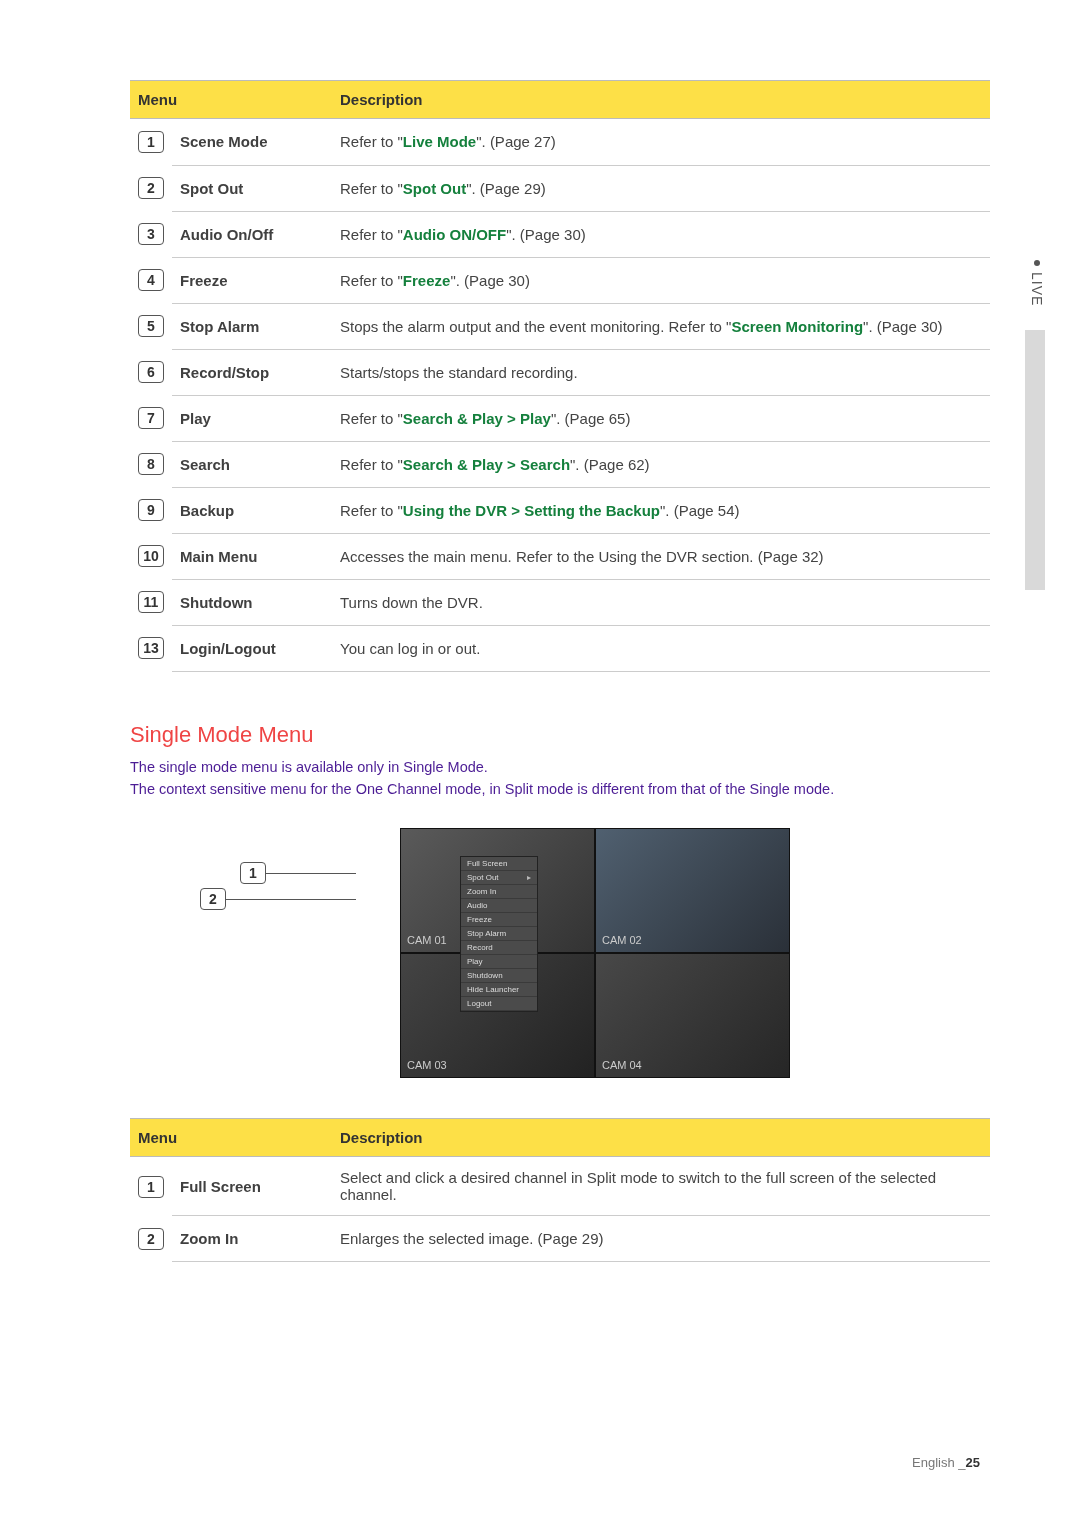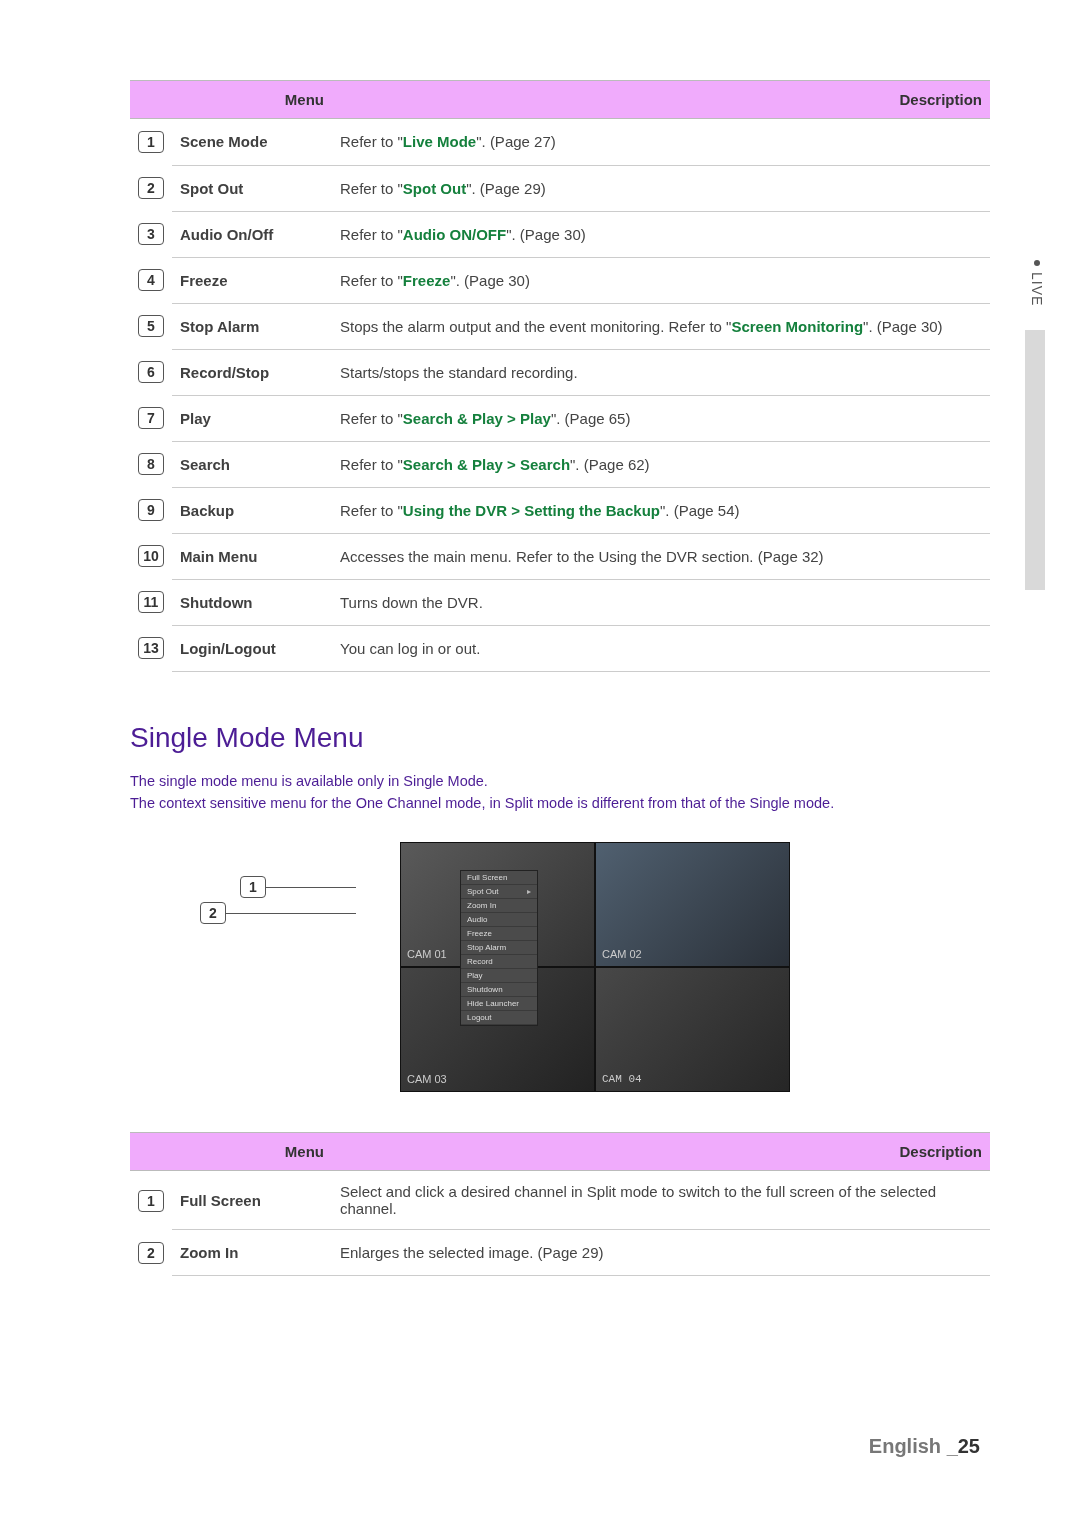--- a/index.html
+++ b/index.html
@@ -35,23 +35,23 @@
     height: 260px;
     background: #d9d9d9;
   }
   table.menu {
     width: 100%;
     border-collapse: collapse;
     font-size: 15px;
     margin-bottom: 50px;
   }
   table.menu thead th {
-    background: #f0abfc;
+    background: #fde047;
     font-weight: bold;
-    text-align: right;
+    text-align: left;
     padding: 10px 8px;
     border-top: 1px solid #bbb;
     border-bottom: 1px solid #bbb;
   }
   table.menu td {
     border-bottom: 1px solid #ccc;
     padding: 12px 8px;
     vertical-align: middle;
   }
   table.menu td.num-cell {
@@ -73,24 +73,24 @@
     line-height: 20px;
     font-weight: bold;
     font-size: 14px;
     color: #333;
     text-align: center;
   }
   .desc-cell { color: #444; }
   .desc-cell b { color: #15803d; }
 
   h2.section {
-    font-size: 28px;
-    color: #4c1d95;
+    font-size: 22px;
+    color: #ef4444;
     font-weight: normal;
-    margin: 10px 0 16px 0;
+    margin: 10px 0 8px 0;
   }
   p.intro {
     font-size: 14.5px;
     color: #4c1d95;
     line-height: 1.55;
     margin-bottom: 28px;
   }
 
   .figure {
     width: 460px;
@@ -137,21 +137,21 @@
   .quad {
     position: absolute;
     width: 50%;
     height: 50%;
     background: linear-gradient(135deg,#4a4a4a,#2a2a2a);
     border: 1px solid #111;
   }
   .quad.q1 { left:0; top:0; background: linear-gradient(135deg,#5a5a5a,#333); }
   .quad.q2 { right:0; top:0; background: linear-gradient(135deg,#506070,#2a3038); }
   .quad.q3 { left:0; bottom:0; background: linear-gradient(135deg,#444,#222); }
-  .quad.q4 { right:0; bottom:0; background: linear-gradient(135deg,#484848,#262626); font-family: Liberation Mono, monospace; }
+  .quad.q4 { right:0; bottom:0; background: linear-gradient(135deg,#484848,#262626); }
   .quad .lbl {
     position: absolute;
     left: 6px; bottom: 6px;
     font-size: 11px;
     color: #ccc;
   }
   .ctx-menu {
     position: absolute;
     left: 60px;
     top: 28px;
@@ -167,25 +167,24 @@
     white-space: nowrap;
   }
   .ctx-menu div.arrow::after {
     content: "▸";
     float: right;
     color: #bbb;
   }
 
   .footer {
     position: absolute;
-    bottom: 72px;
+    bottom: 60px;
     right: 100px;
-    font-size: 20px;
+    font-size: 13px;
     color: #777;
-    font-weight: bold;
   }
   .footer b { color: #333; }
 </style>
 </head>
 <body>
 
 <div class="side-tab">
   <span class="dot"></span>
   <span>LIVE</span>
 </div>

